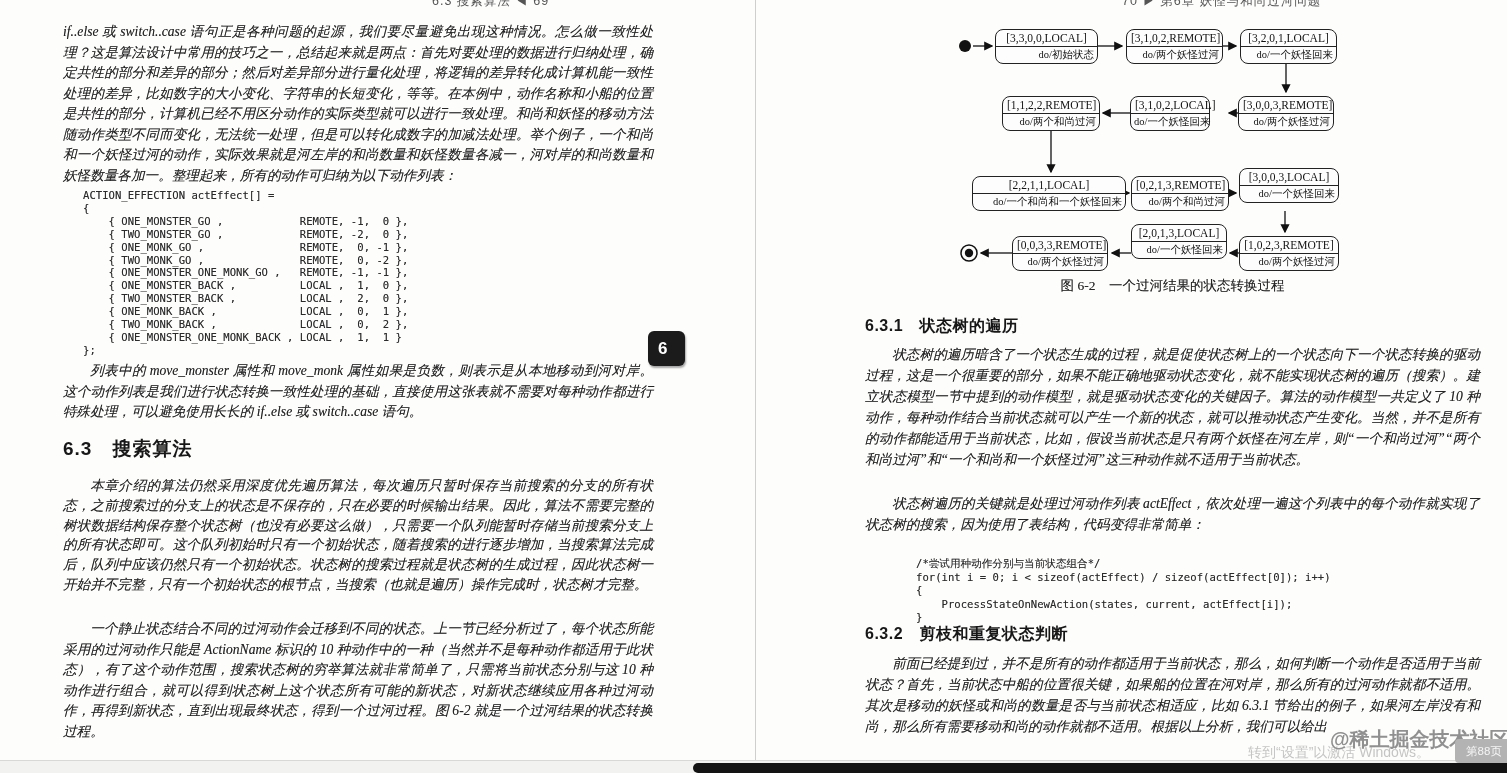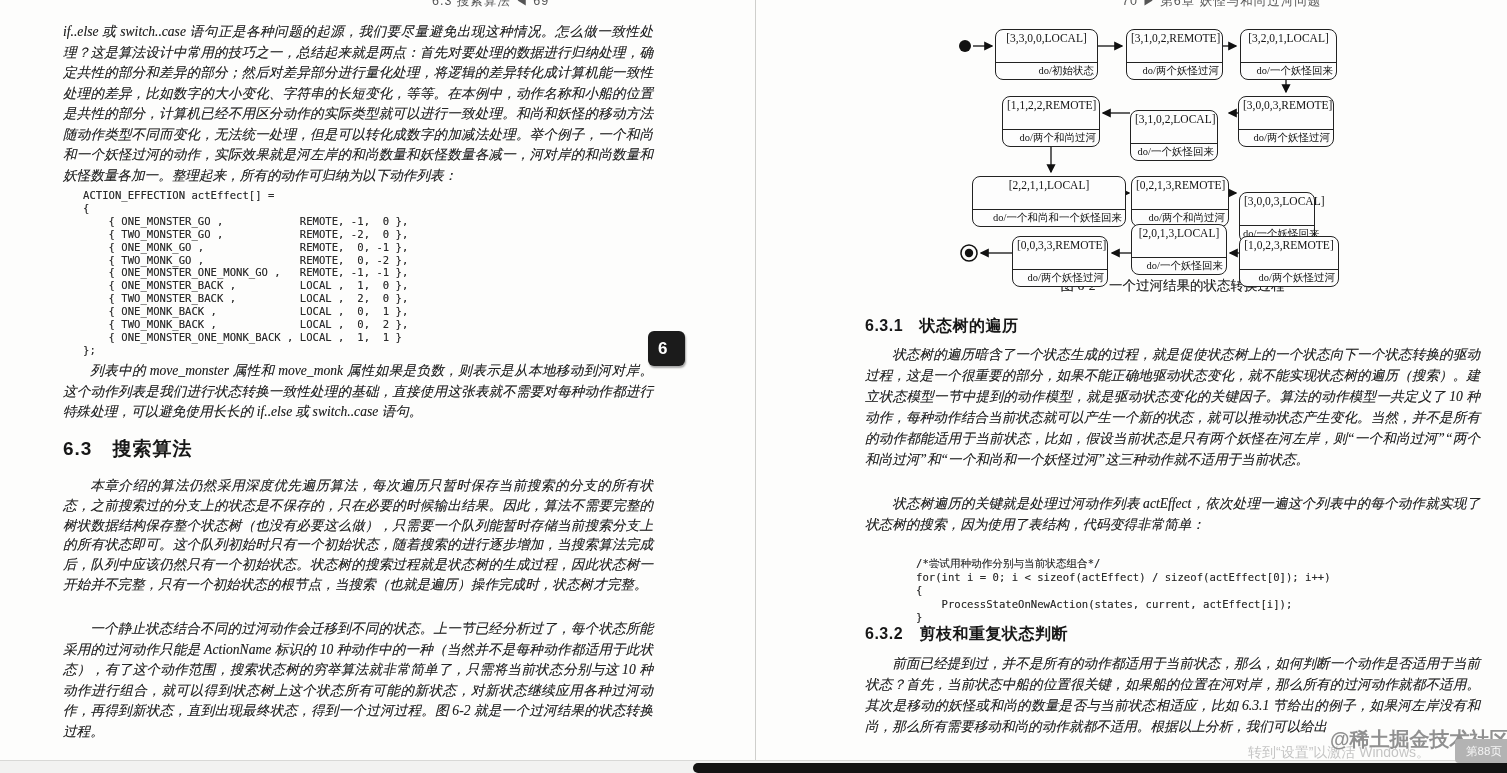--- a/index.html
+++ b/index.html
@@ -25,21 +25,21 @@
     background:#1b1b1b;border-radius:6px;color:#fff;
     font-family:"Liberation Sans",sans-serif;font-weight:bold;font-size:17px;
     display:flex;align-items:center;padding-left:10px;box-sizing:border-box;
     box-shadow:1px 2px 2px rgba(0,0,0,.35);}
   
   .diagram{position:absolute;left:940px;top:22px;width:424px;height:252px;}
   .diagram svg{position:absolute;left:0;top:0;}
   .sbox{position:absolute;background:#fdfdfd;border:1.4px solid #222;border-radius:8px;
     text-align:center;box-sizing:border-box;z-index:2;}
   .sstate{font-family:"Liberation Serif",serif;font-size:11.5px;line-height:15px;
-    border-bottom:1px solid #222;padding:1px 4px 16px;white-space:nowrap;color:#111;}
+    border-bottom:1px solid #222;padding:1px 4px 0;white-space:nowrap;color:#111;}
   .sact{font-size:10.5px;line-height:15px;padding:0 3px 1px;white-space:nowrap;color:#111;text-align:right;}
   .figcap{position:absolute;left:865px;top:277px;width:615px;text-align:center;
     font-size:13.5px;color:#242424;text-shadow:0 0 .5px rgba(70,70,70,.5);}
   
   .wm-activate1{position:absolute;left:1265px;top:714px;font-size:19px;
     color:rgba(150,150,150,.55);font-family:"Liberation Sans",sans-serif;margin-top:44px;}
   .wm-activate2{position:absolute;left:1248px;top:744px;font-size:14px;
     color:rgba(150,150,150,.55);font-family:"Liberation Sans",sans-serif;}
   .wm-juejin{position:absolute;left:1330px;top:726px;font-size:20px;font-weight:bold;
     color:rgba(125,125,125,.85);font-family:"Liberation Sans",sans-serif;
@@ -129,38 +129,38 @@
   </div>
   <div class="sbox" style="left:300px;top:7px;width:97px">
     <div class="sstate">[3,2,0,1,LOCAL]</div>
     <div class="sact">do/一个妖怪回来</div>
   </div>
 
   <div class="sbox" style="left:62px;top:74px;width:98px">
     <div class="sstate">[1,1,2,2,REMOTE]</div>
     <div class="sact">do/两个和尚过河</div>
   </div>
-  <div class="sbox" style="left:190px;top:88px;width:88px">
+  <div class="sbox" style="left:190px;top:74px;width:80px">
     <div class="sstate">[3,1,0,2,LOCAL]</div>
     <div class="sact">do/一个妖怪回来</div>
   </div>
   <div class="sbox" style="left:298px;top:74px;width:96px">
     <div class="sstate">[3,0,0,3,REMOTE]</div>
     <div class="sact">do/两个妖怪过河</div>
   </div>
 
   <div class="sbox" style="left:32px;top:154px;width:154px">
     <div class="sstate">[2,2,1,1,LOCAL]</div>
     <div class="sact">do/一个和尚和一个妖怪回来</div>
   </div>
   <div class="sbox" style="left:191px;top:154px;width:98px">
     <div class="sstate">[0,2,1,3,REMOTE]</div>
     <div class="sact">do/两个和尚过河</div>
   </div>
-  <div class="sbox" style="left:299px;top:170px;width:76px">
+  <div class="sbox" style="left:299px;top:146px;width:100px">
     <div class="sstate">[3,0,0,3,LOCAL]</div>
     <div class="sact">do/一个妖怪回来</div>
   </div>
 
   <div class="sbox" style="left:72px;top:214px;width:96px">
     <div class="sstate">[0,0,3,3,REMOTE]</div>
     <div class="sact">do/两个妖怪过河</div>
   </div>
   <div class="sbox" style="left:191px;top:202px;width:96px">
     <div class="sstate">[2,0,1,3,LOCAL]</div>

